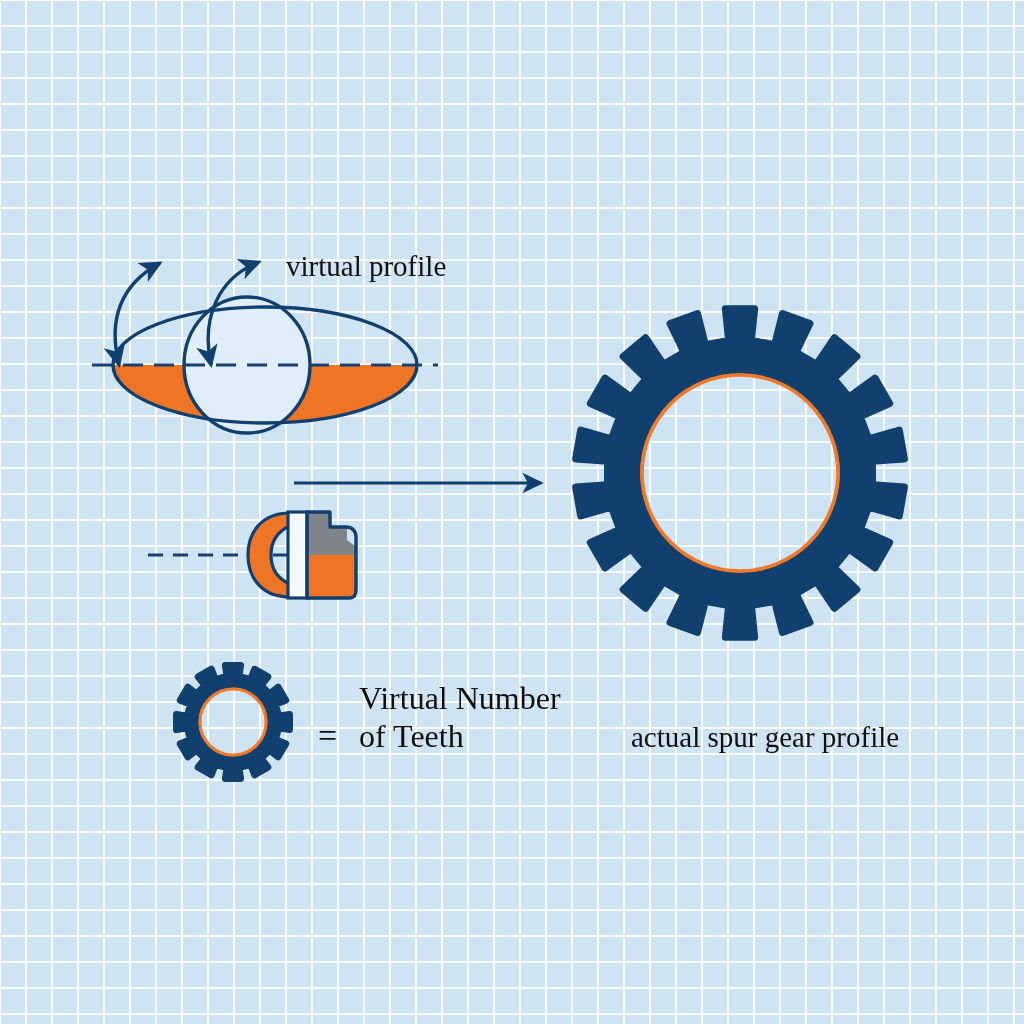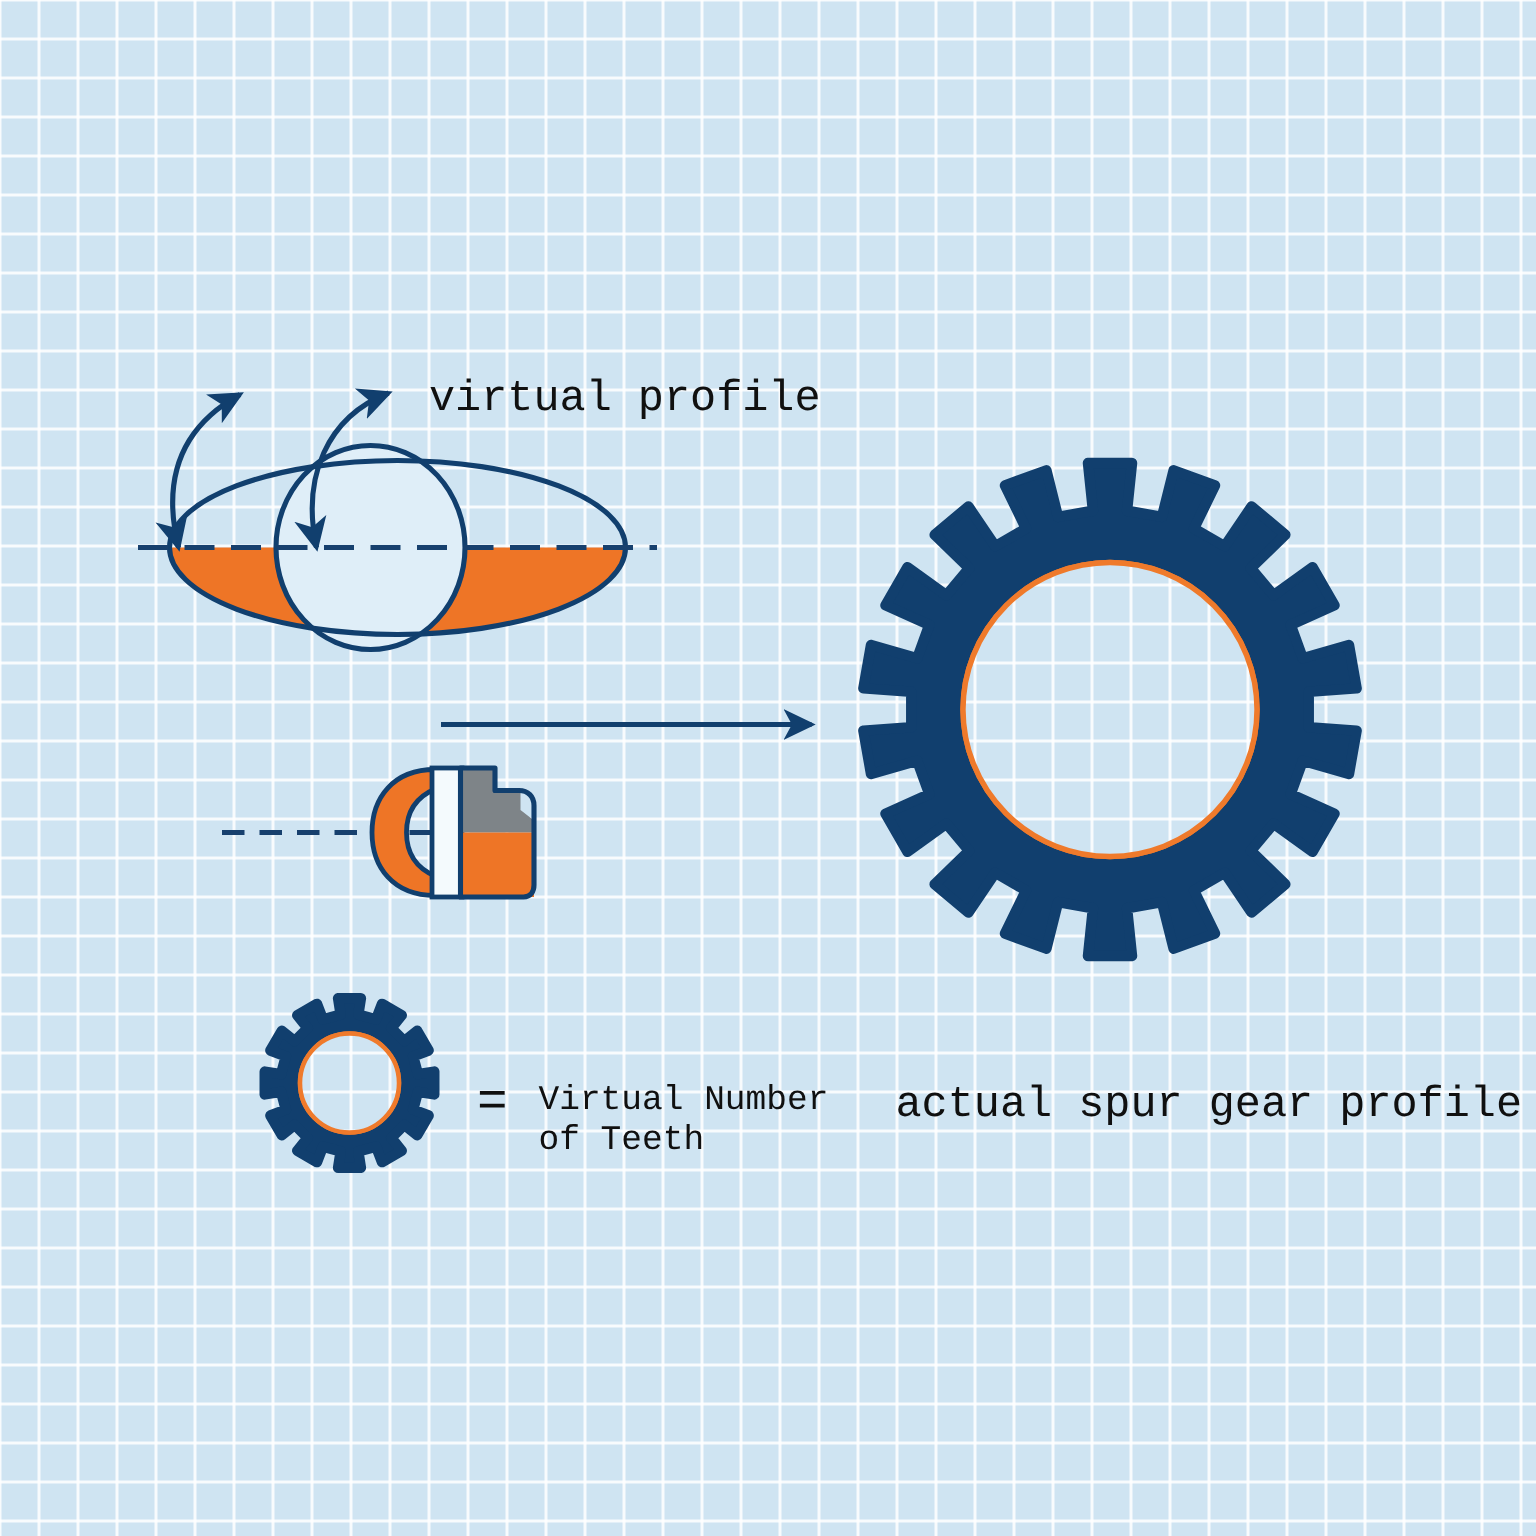--- a/index.html
+++ b/index.html
@@ -23,29 +23,29 @@
   #art {
     position: absolute;
     left: 0;
     top: 0;
     width: 1024px;
     height: 1024px;
   }
   .lbl {
     position: absolute;
     color: #101010;
-    font-family: Liberation Mono, monospace;
+    font-family: Liberation Serif, serif;
     white-space: pre;
     line-height: 1.18;
   }
   #lbl-virtual-profile { left: 286px; top: 249px; font-size: 29px; }
   #lbl-normal-plane   { left: 96px;  top: 471px; font-size: 29px; }
   #lbl-equals         { left: 318px; top: 716px; font-size: 34px; }
-  #lbl-vnot           { left: 359px; top: 720px; font-size: 23px; }
-  #lbl-actual         { left: 597px; top: 720px; font-size: 29px; }
+  #lbl-vnot           { left: 359px; top: 680px; font-size: 32px; }
+  #lbl-actual         { left: 631px; top: 720px; font-size: 29px; }
 </style>
 </head>
 <body>
 
 <div id="canvas">
 
   <svg id="art" viewBox="0 0 1024 1024" xmlns="http://www.w3.org/2000/svg">
     <defs>
       <clipPath id="lowerHalfClip">
         <rect x="100" y="365" width="340" height="130"></rect>

